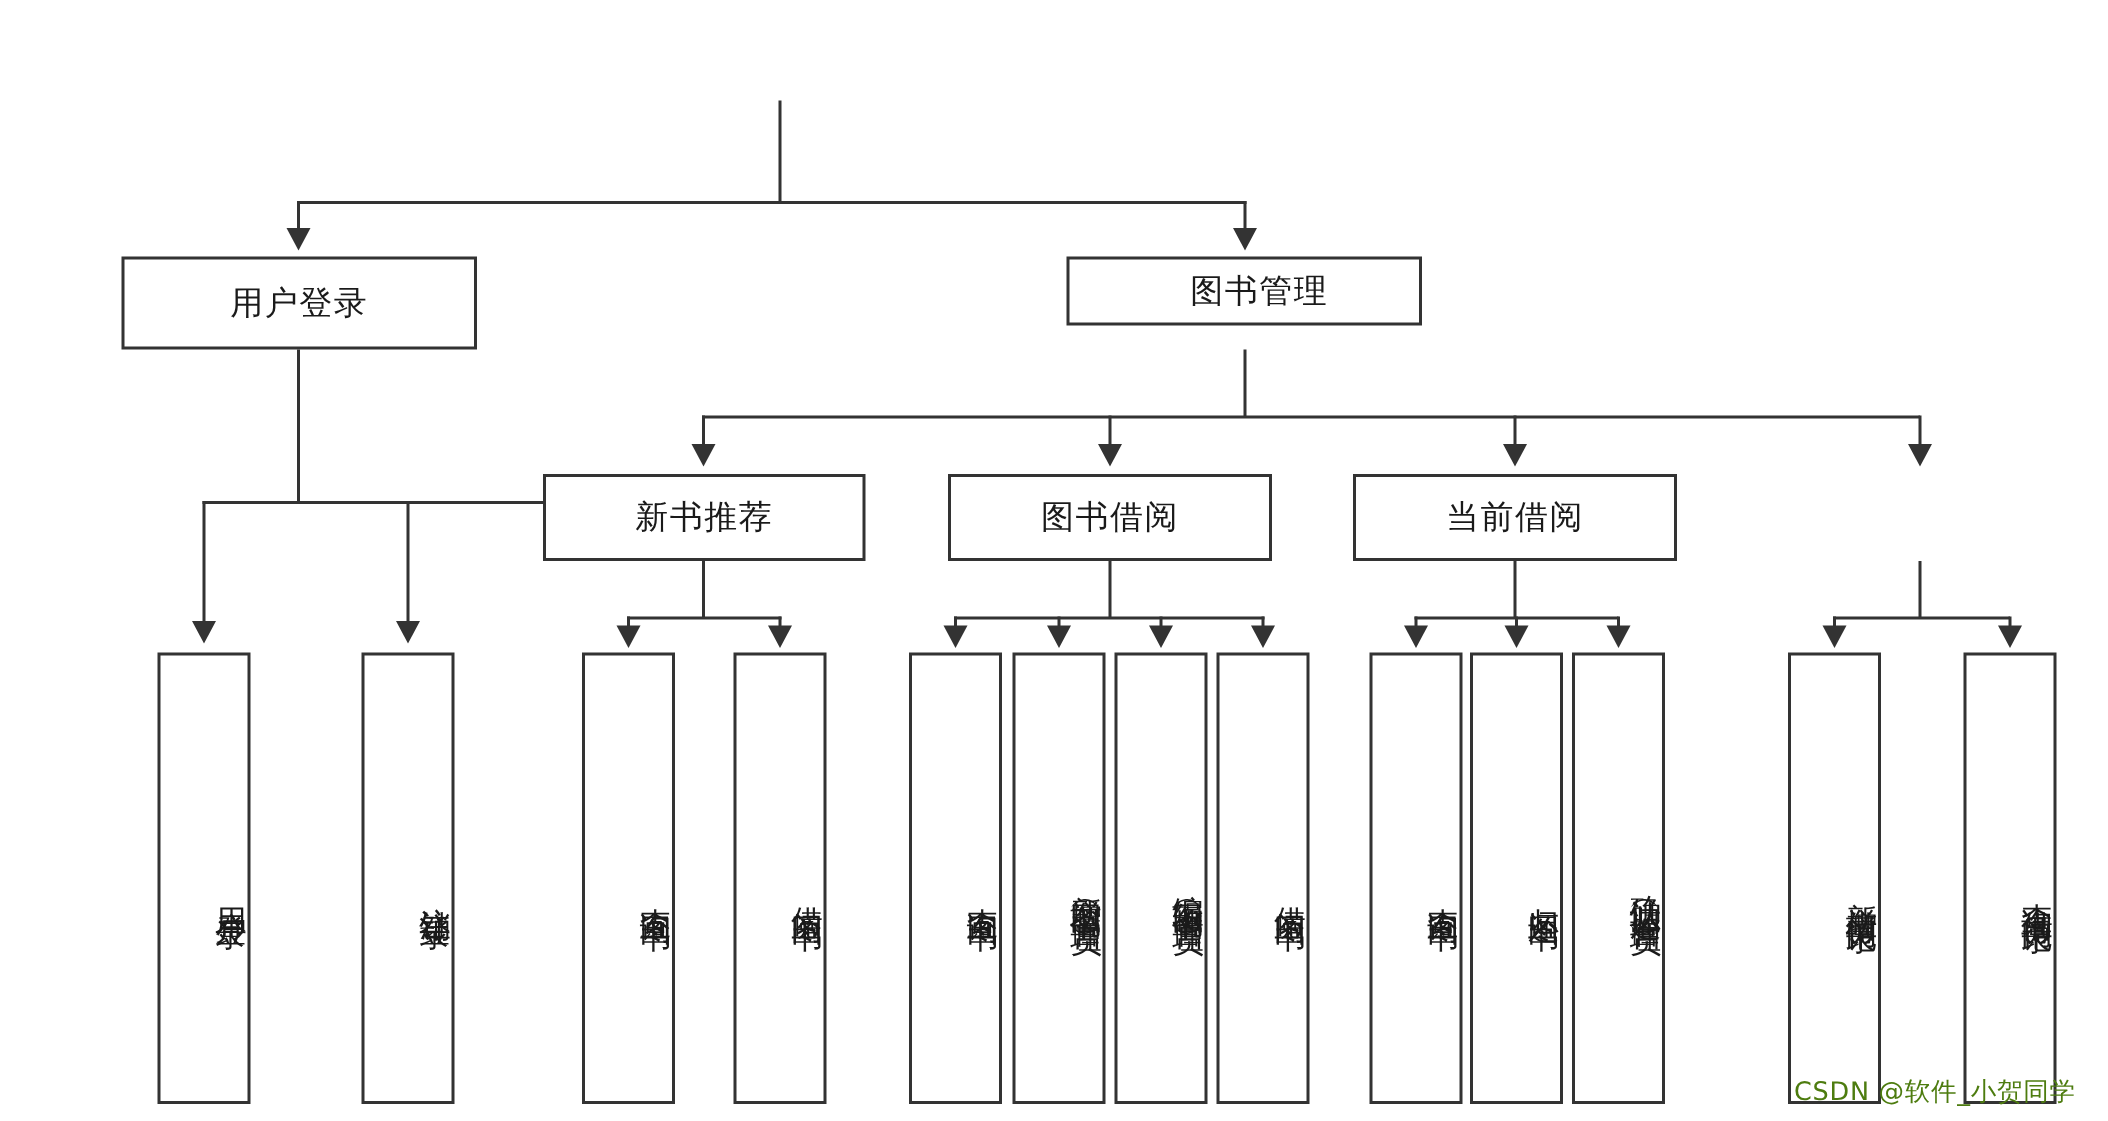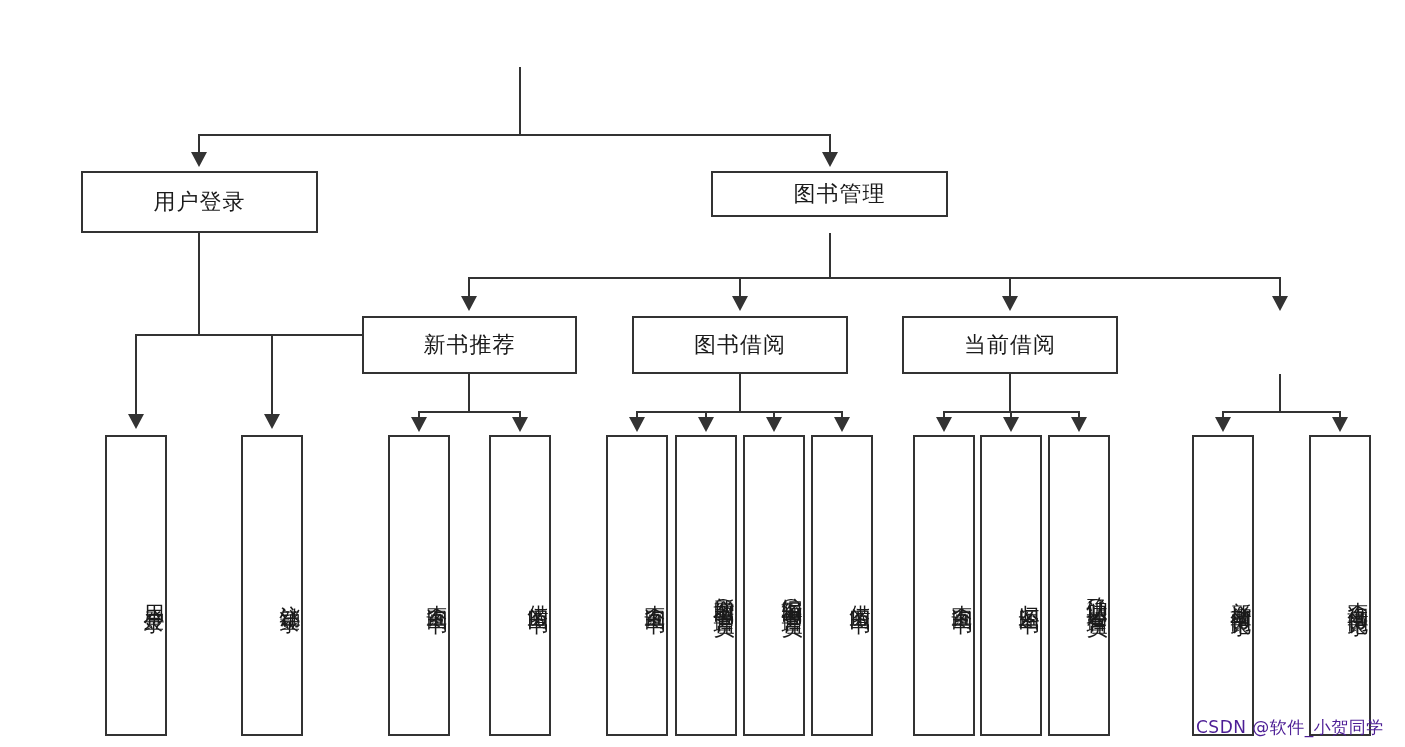--- a/index.html
+++ b/index.html
@@ -58,21 +58,21 @@
   .arrow {
     position: absolute;
     width: 0;
     height: 0;
     border-left: 8px solid transparent;
     border-right: 8px solid transparent;
     border-top: 15px solid #333333;
   }
   .watermark {
     position: absolute;
-    color: #4c1d95;
+    color: #4d7c0f;
     font-size: 17px;
     white-space: nowrap;
     letter-spacing: 0.5px;
   }
 </style>
 </head>
 <body>
 
 <div id="canvas">
 

